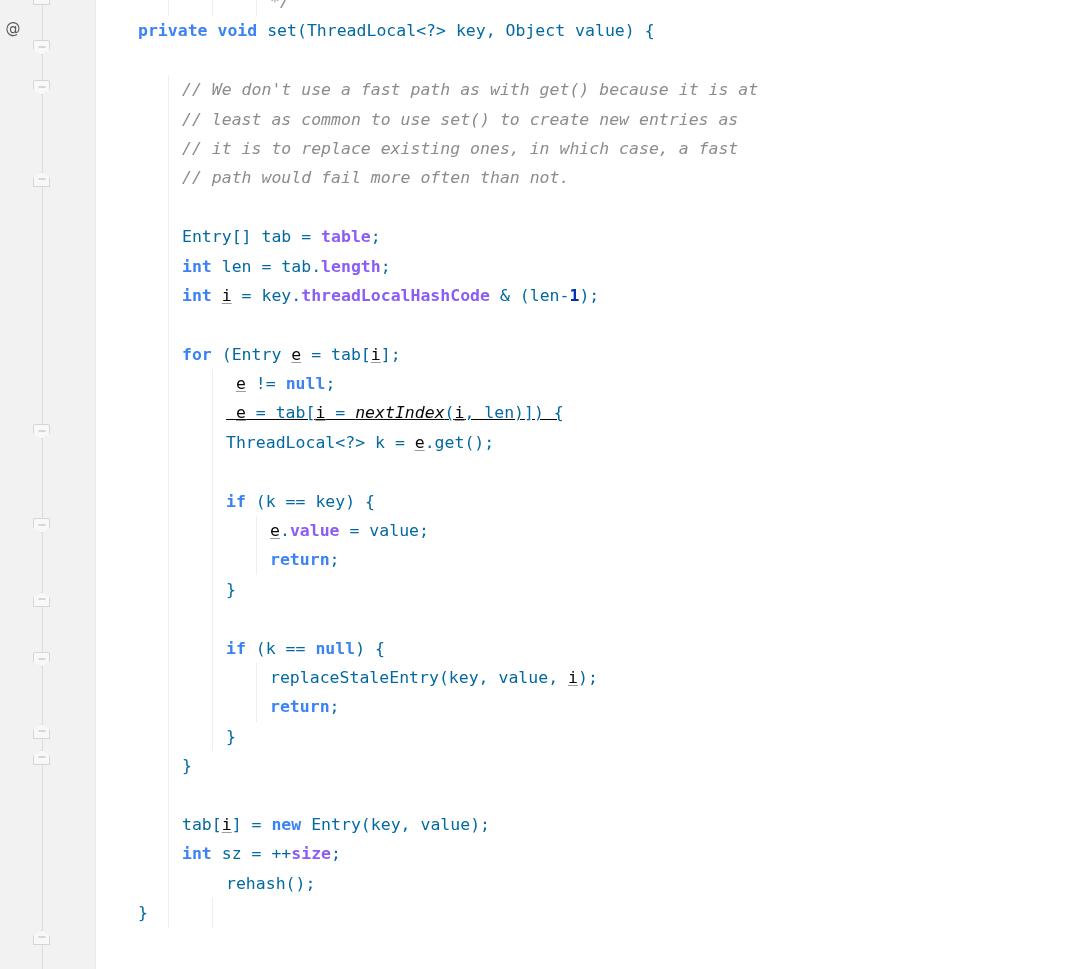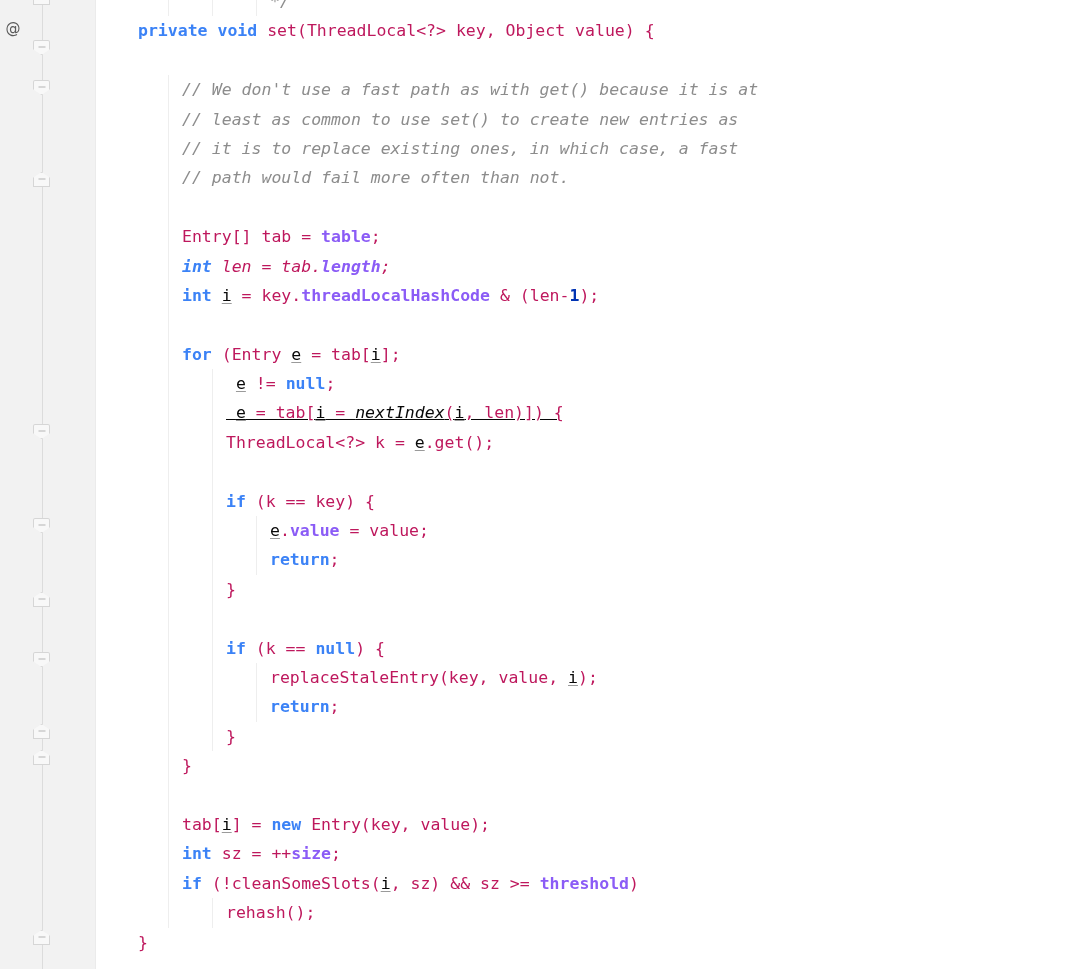--- a/index.html
+++ b/index.html
@@ -146,21 +146,21 @@
   }
 
   
   .kw   { color: #3b82f6; font-weight: bold; }
   .fld  { color: #8b5cf6; font-weight: bold; }
   .num  { color: #0033b3; font-weight: bold; }
   .cmt  { color: #8c8c8c; font-style: italic; }
   .stat { font-style: italic; }
   .var  { text-decoration: underline; text-underline-offset: 2px;
           text-decoration-color: #9a9a9a; text-decoration-thickness: 1px; }
-  .plain{ color: #be185d; }
+  .plain{ color: #0369a1; }
 </style>
 </head>
 <body>
 
 <div class="editor-root">
 
   <div class="gutter">
     <div class="gutter-annotations">
       <div class="annotation-icon" style="top:18px;">@</div>
     </div>
@@ -214,40 +214,39 @@
     <div class="code-lines" id="code-lines">
         <div class="code-line" style="padding-left: 174px;"><span class="cmt">*/</span></div>
         <div class="code-line" style="padding-left: 42px;"><span class="kw">private void </span><span class="plain">set(ThreadLocal&lt;?&gt; key, Object value) {</span></div>
         <div class="code-line" style="padding-left: 42px;">&nbsp;</div>
         <div class="code-line" style="padding-left: 86px;"><span class="cmt">// We don't use a fast path as with get() because it is at</span></div>
         <div class="code-line" style="padding-left: 86px;"><span class="cmt">// least as common to use set() to create new entries as</span></div>
         <div class="code-line" style="padding-left: 86px;"><span class="cmt">// it is to replace existing ones, in which case, a fast</span></div>
         <div class="code-line" style="padding-left: 86px;"><span class="cmt">// path would fail more often than not.</span></div>
         <div class="code-line" style="padding-left: 42px;">&nbsp;</div>
         <div class="code-line" style="padding-left: 86px;"><span class="plain">Entry[] tab = </span><span class="fld">table</span><span class="plain">;</span></div>
-        <div class="code-line" style="padding-left: 86px; font-style: italic;"><span class="kw">int</span><span class="plain"> len = tab.</span><span class="fld">length</span><span class="plain">;</span></div>
+        <div class="code-line" style="padding-left: 86px;"><span class="kw">int</span><span class="plain"> len = tab.</span><span class="fld">length</span><span class="plain">;</span></div>
         <div class="code-line" style="padding-left: 86px;"><span class="kw">int</span><span class="plain"> </span><span class="var">i</span><span class="plain"> = key.</span><span class="fld">threadLocalHashCode</span><span class="plain"> &amp; (len-</span><span class="num">1</span><span class="plain">);</span></div>
         <div class="code-line" style="padding-left: 42px;">&nbsp;</div>
         <div class="code-line" style="padding-left: 86px;"><span class="kw">for</span><span class="plain"> (Entry </span><span class="var">e</span><span class="plain"> = tab[</span><span class="var">i</span><span class="plain">];</span></div>
         <div class="code-line" style="padding-left: 130px;"><span class="plain"> </span><span class="var">e</span><span class="plain"> != </span><span class="kw">null</span><span class="plain">;</span></div>
         <div class="code-line" style="padding-left: 130px; text-decoration: underline;"><span class="plain"> </span><span class="var">e</span><span class="plain"> = tab[</span><span class="var">i</span><span class="plain"> = </span><span class="stat">nextIndex</span><span class="plain">(</span><span class="var">i</span><span class="plain">, len)]) {</span></div>
         <div class="code-line" style="padding-left: 130px;"><span class="plain">ThreadLocal&lt;?&gt; k = </span><span class="var">e</span><span class="plain">.get();</span></div>
         <div class="code-line" style="padding-left: 42px;">&nbsp;</div>
         <div class="code-line" style="padding-left: 130px;"><span class="kw">if</span><span class="plain"> (k == key) {</span></div>
         <div class="code-line" style="padding-left: 174px;"><span class="var">e</span><span class="plain">.</span><span class="fld">value</span><span class="plain"> = value;</span></div>
         <div class="code-line" style="padding-left: 174px;"><span class="kw">return</span><span class="plain">;</span></div>
         <div class="code-line" style="padding-left: 130px;"><span class="plain">}</span></div>
         <div class="code-line" style="padding-left: 42px;">&nbsp;</div>
         <div class="code-line" style="padding-left: 130px;"><span class="kw">if</span><span class="plain"> (k == </span><span class="kw">null</span><span class="plain">) {</span></div>
         <div class="code-line" style="padding-left: 174px;"><span class="plain">replaceStaleEntry(key, value, </span><span class="var">i</span><span class="plain">);</span></div>
         <div class="code-line" style="padding-left: 174px;"><span class="kw">return</span><span class="plain">;</span></div>
         <div class="code-line" style="padding-left: 130px;"><span class="plain">}</span></div>
         <div class="code-line" style="padding-left: 86px;"><span class="plain">}</span></div>
         <div class="code-line" style="padding-left: 42px;">&nbsp;</div>
         <div class="code-line" style="padding-left: 86px;"><span class="plain">tab[</span><span class="var">i</span><span class="plain">] = </span><span class="kw">new</span><span class="plain"> Entry(key, value);</span></div>
         <div class="code-line" style="padding-left: 86px;"><span class="kw">int</span><span class="plain"> sz = ++</span><span class="fld">size</span><span class="plain">;</span></div>
-        <div class="code-line" style="padding-left: 86px;"><span class="kw">if</span><span class="plain"> (!cleanSomeSlots(</span><span class="var">i</span><span class="plain">, sz) &amp;&amp; sz &gt;= </span><span class="fld">threshold</span><span class="plain">)</span></div>
         <div class="code-line" style="padding-left: 130px;"><span class="plain">rehash();</span></div>
         <div class="code-line" style="padding-left: 42px;"><span class="plain">}</span></div>
       </div>
   </div>
 
 </div>
 
 </body></html>

